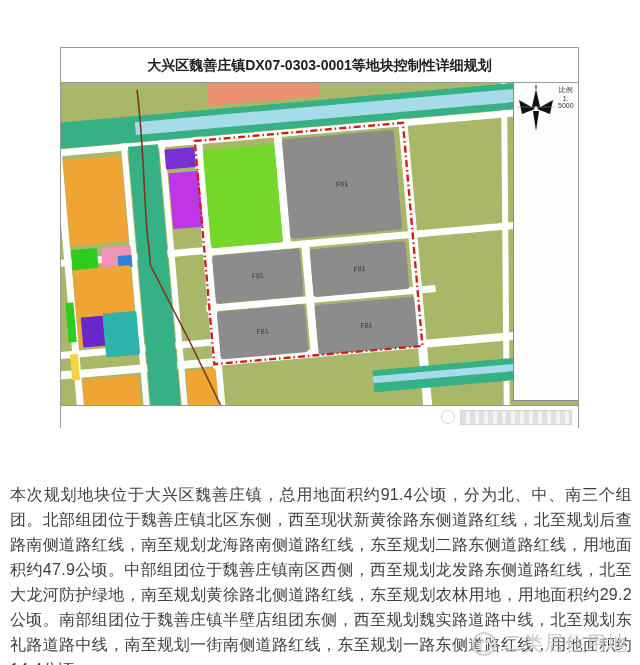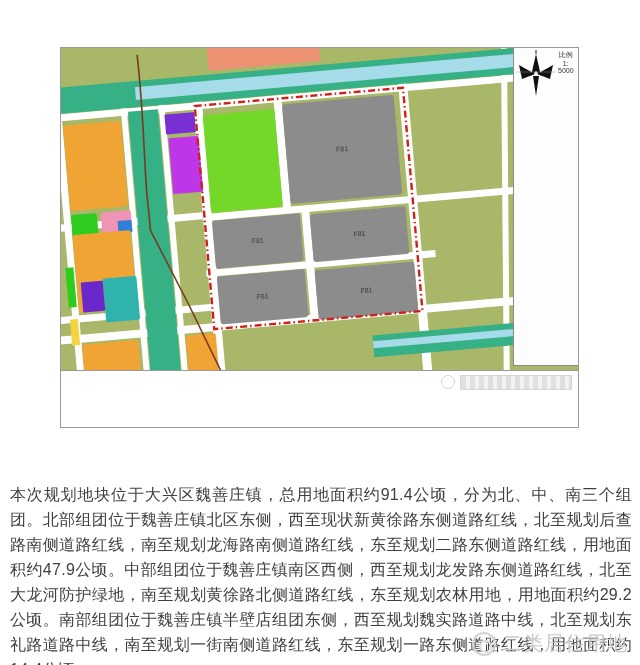--- a/index.html
+++ b/index.html
@@ -51,20 +51,21 @@
   .footer-logo{width:24px;height:24px;border-radius:50%;border:2px solid #d3d3d3;
                box-sizing:border-box;position:relative;}
   .footer-logo::after{content:"";position:absolute;left:5px;top:6px;width:9px;height:9px;
                border-radius:50%;border:2px solid #dcdcdc;}
   .footer-text{font-size:20px;color:#c9c9c9;letter-spacing:1px;white-space:nowrap;}
 </style>
 </head>
 <body>
 
 <div class="figure">
+  <div class="fig-title">大兴区魏善庄镇DX07-0303-0001等地块控制性详细规划</div>
 
   <div class="map-wrap">
     <svg width="517" height="322" viewBox="0 0 517 322">
 
       <rect x="0" y="0" width="517" height="322" fill="#a8b768"></rect>
 
       <g transform="rotate(-5 230 160)">
 
         <g stroke="#ffffff">
           <line x1="-60" y1="50" x2="580" y2="50" stroke-width="7"></line>

